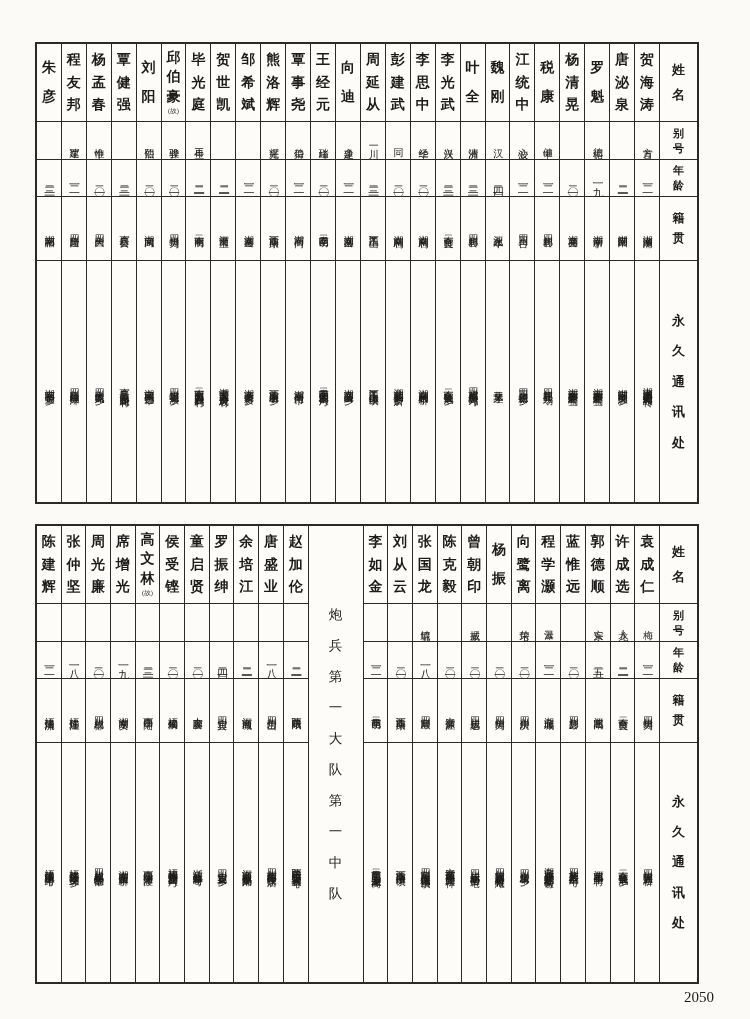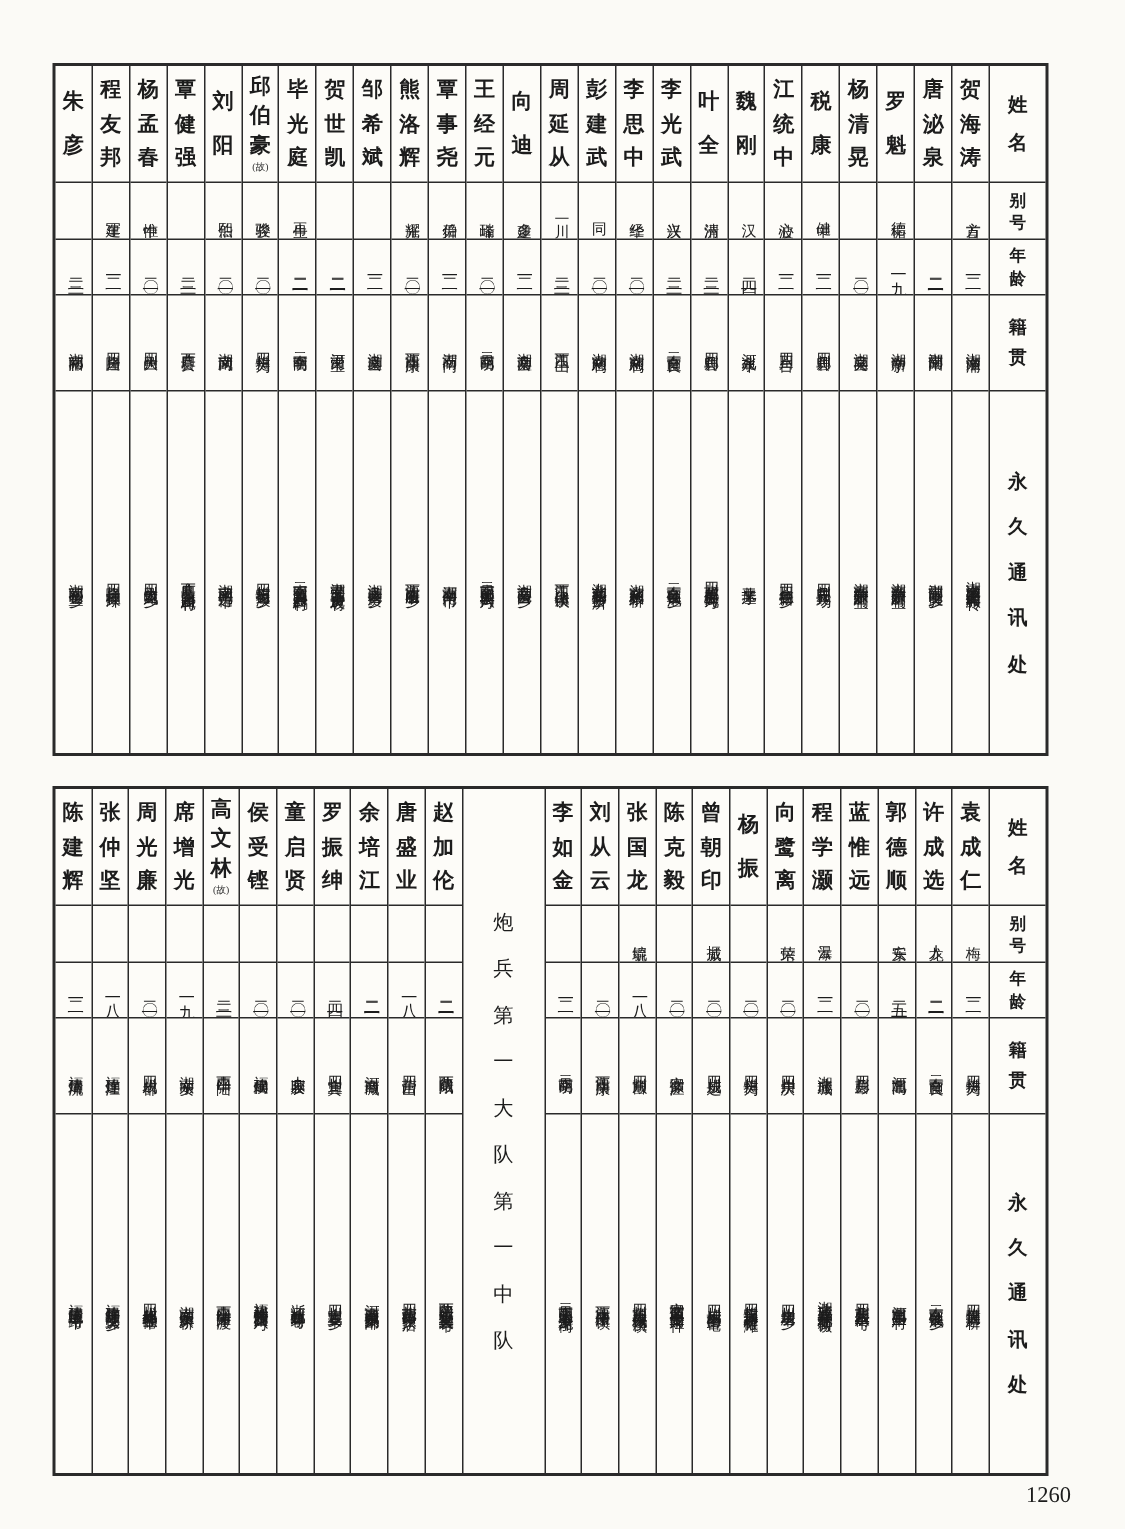--- a/index.html
+++ b/index.html
@@ -1028,13 +1028,13 @@
         <span class="vtext">二一</span>
       </div>
     <div class="cell native">
         <span class="vtext">福建清流</span>
       </div>
     <div class="cell address">
         <span class="vtext">福建清流中正路十号</span>
       </div>
   </div>
   </div>
-<div class="page-number">1260</div>
+<div class="page-number">2050</div>
 
 </body></html>

